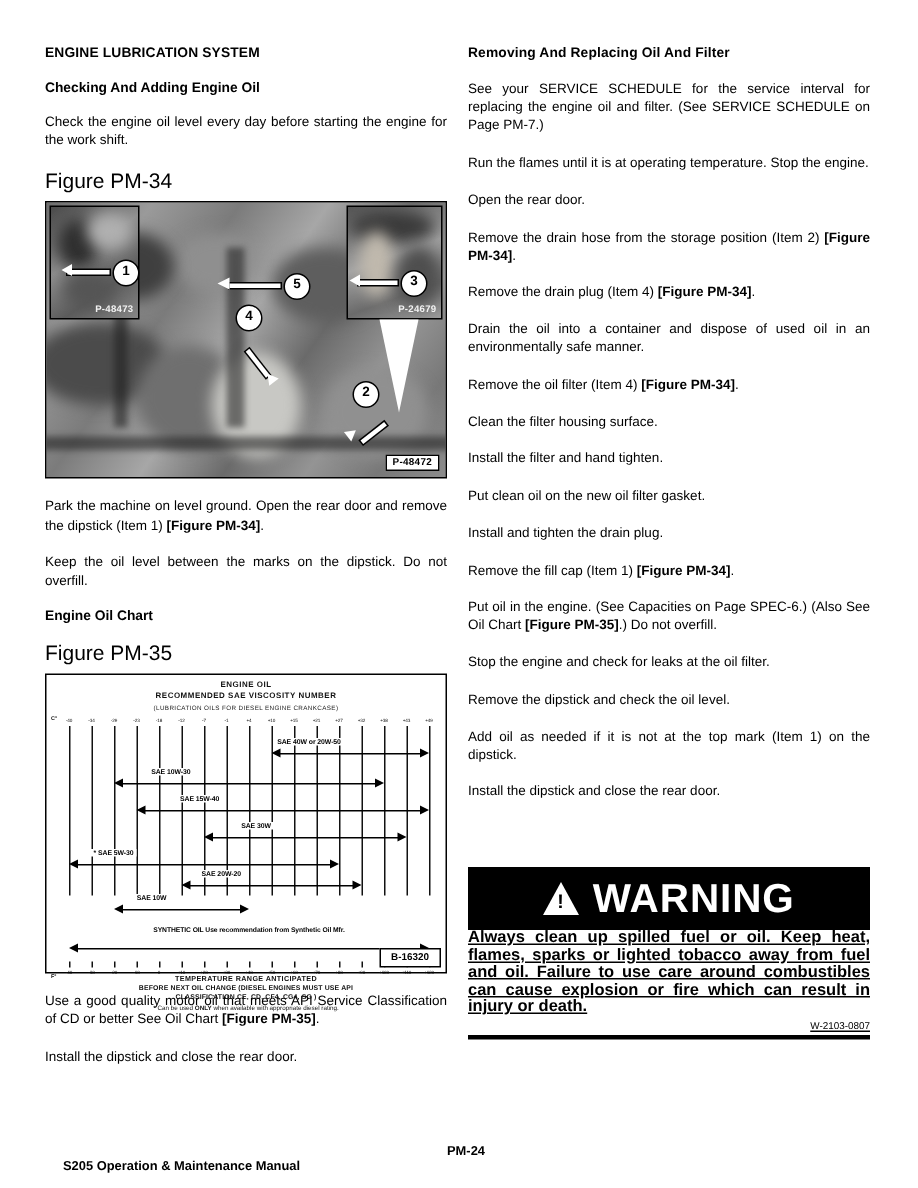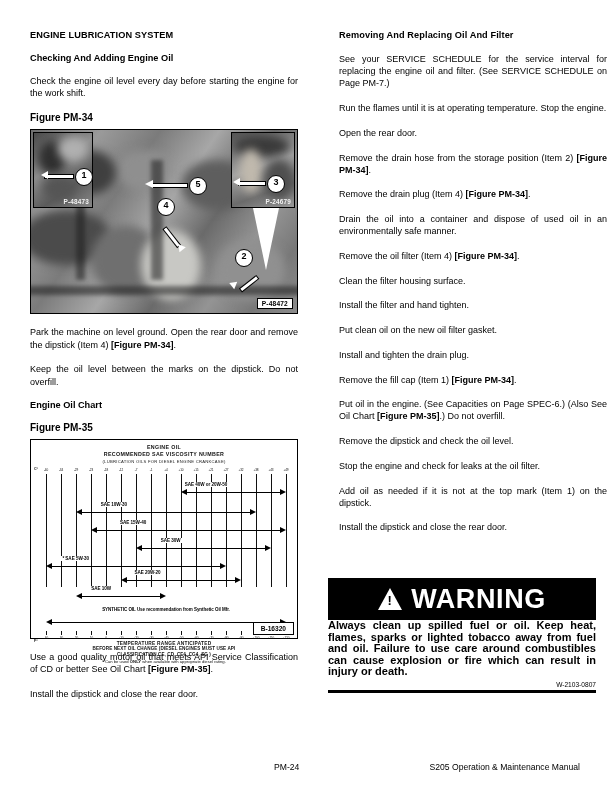--- a/index.html
+++ b/index.html
@@ -22,21 +22,21 @@
     height: 792px;
   }
 
   
   .col {
     position: absolute;
     top: 30px;
     width: 268px;
   }
   .col-left  { left: 30px; }
-  .col-right { left: 312px; margin-left: 27px; }
+  .col-right { left: 312px; }
 
   .h1 {
     font-size: 9.2px;
     font-weight: bold;
     letter-spacing: .1px;
     margin: 0 0 13px 0;
   }
   .h2 {
     font-size: 9.2px;
     font-weight: bold;
@@ -45,22 +45,22 @@
   p.body {
     font-size: 9px;
     line-height: 12.2px;
     margin: 0 0 12.5px 0;
     text-align: justify;
   }
   p.body.last { margin-bottom: 0; }
   .b { font-weight: bold; }
 
   .figcap {
-    font-size: 10px;
-    font-weight: bold;
+    font-size: 14px;
+    font-weight: normal;
     margin: 0 0 6px 0;
   }
 
   
   .photo {
     position: relative;
     width: 266px;
     height: 183px;
     border: 1px solid #000;
     background:
@@ -253,21 +253,21 @@
     right: 3px;
     bottom: 3px;
     border: 1px solid #000;
     background: #fff;
     font-size: 6.6px;
     font-weight: bold;
     padding: 2px 7px;
   }
 
   
-  .warnwrap { position: absolute; left: 328px; top: 578px; width: 268px; }
+  .warnwrap { position: absolute; left: 312px; top: 578px; width: 268px; text-decoration: underline; }
   .warnbar {
     background: #000;
     height: 42px;
     display: flex;
     align-items: center;
     justify-content: center;
     gap: 9px;
   }
   .warnbar .tri {
     position: relative;
@@ -313,27 +313,28 @@
   }
   .warn-rule {
     height: 2.6px;
     background: #000;
     margin-top: 2px;
   }
 
   
   .footer {
     position: absolute;
-    left: 18px;
+    left: 42px;
     right: 32px;
     top: 762px;
     display: flex;
     justify-content: space-between;
     font-size: 8.6px;
-    font-weight: normal;
+    font-weight: bold;
+    flex-direction: column;
   }
   .footer .pg { margin-left: 256px; }
 </style>
 </head>
 <body>
 
 <div class="page">
 
   <div class="col col-left">
 
@@ -387,21 +388,21 @@
       <div class="arrowhead" style="left:146px;top:113px;border-right:7px solid #fff;transform:rotate(52deg);"></div>
       <div class="callout" style="left:126px;top:68px;">4</div>
 
       <div class="arrow" style="left:206px;top:146px;width:20px;transform:rotate(-38deg);transform-origin:right center;"></div>
       <div class="arrowhead" style="left:200px;top:150px;border-right:7px solid #fff;transform:rotate(142deg);"></div>
       <div class="callout" style="left:204px;top:119px;">2</div>
 
       <span class="pcode boxed" style="right:4px;bottom:4px;">P-48472</span>
     </div>
 
-    <p class="body" style="margin-top:12.5px;"><span>Park the machine on level ground. Open the rear door and remove the dipstick (Item 4) </span><span class="b">[Figure PM-34]</span><span>.</span></p>
+    <p class="body" style="margin-top:12.5px;"><span>Park the machine on level ground. Open the rear door and remove the dipstick (Item 1) </span><span class="b">[Figure PM-34]</span><span>.</span></p>
 
     <p class="body">Keep the oil level between the marks on the dipstick. Do not overfill.</p>
 
     <div class="h2">Engine Oil Chart</div>
     <div class="figcap">Figure PM-35</div>
 
     <div class="chartbox">
       <div class="chart-title">ENGINE OIL</div>
       <div class="chart-title" style="margin-top:0;">RECOMMENDED SAE VISCOSITY NUMBER</div>
       <div class="chart-sub">(LUBRICATION OILS FOR DIESEL ENGINE CRANKCASE)</div>
@@ -575,22 +576,22 @@
 
     <p class="body">Clean the filter housing surface.</p>
     <p class="body">Install the filter and hand tighten.</p>
     <p class="body">Put clean oil on the new oil filter gasket.</p>
     <p class="body">Install and tighten the drain plug.</p>
 
     <p class="body"><span>Remove the fill cap (Item 1) </span><span class="b">[Figure PM-34]</span><span>.</span></p>
 
     <p class="body"><span>Put oil in the engine. (See Capacities on Page SPEC-6.) (Also See Oil Chart </span><span class="b">[Figure PM-35]</span><span>.) Do not overfill.</span></p>
 
+    <p class="body">Stop the engine and check for leaks at the oil filter.</p>
     <p class="body">Remove the dipstick and check the oil level.</p>
-    <p class="body">Stop the engine and check for leaks at the oil filter.</p>
     <p class="body">Add oil as needed if it is not at the top mark (Item 1) on the dipstick.</p>
     <p class="body last">Install the dipstick and close the rear door.</p>
   </div>
 
   <div class="warnwrap">
     <div class="warnbar">
       <span class="tri"></span>
       <span class="wtext">WARNING</span>
     </div>
     <p class="warn-body">Always clean up spilled fuel or oil. Keep heat, flames, sparks or lighted tobacco away from fuel and oil. Failure to use care around combustibles can cause explosion or fire which can result in injury or death.</p>

